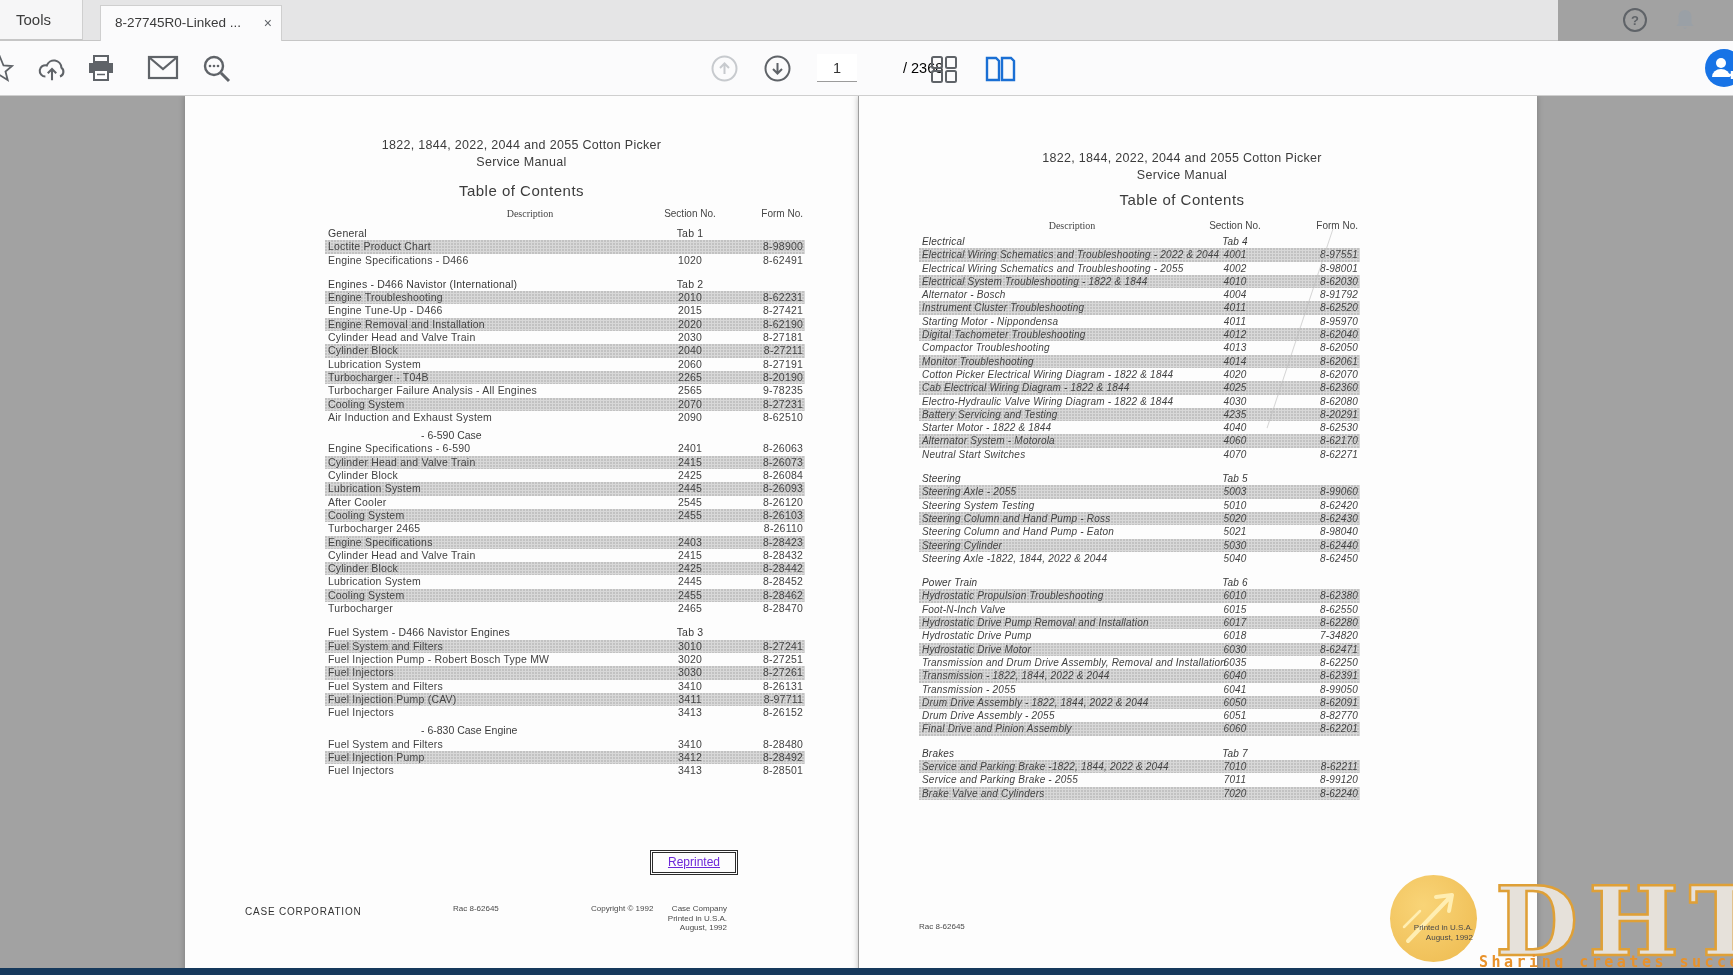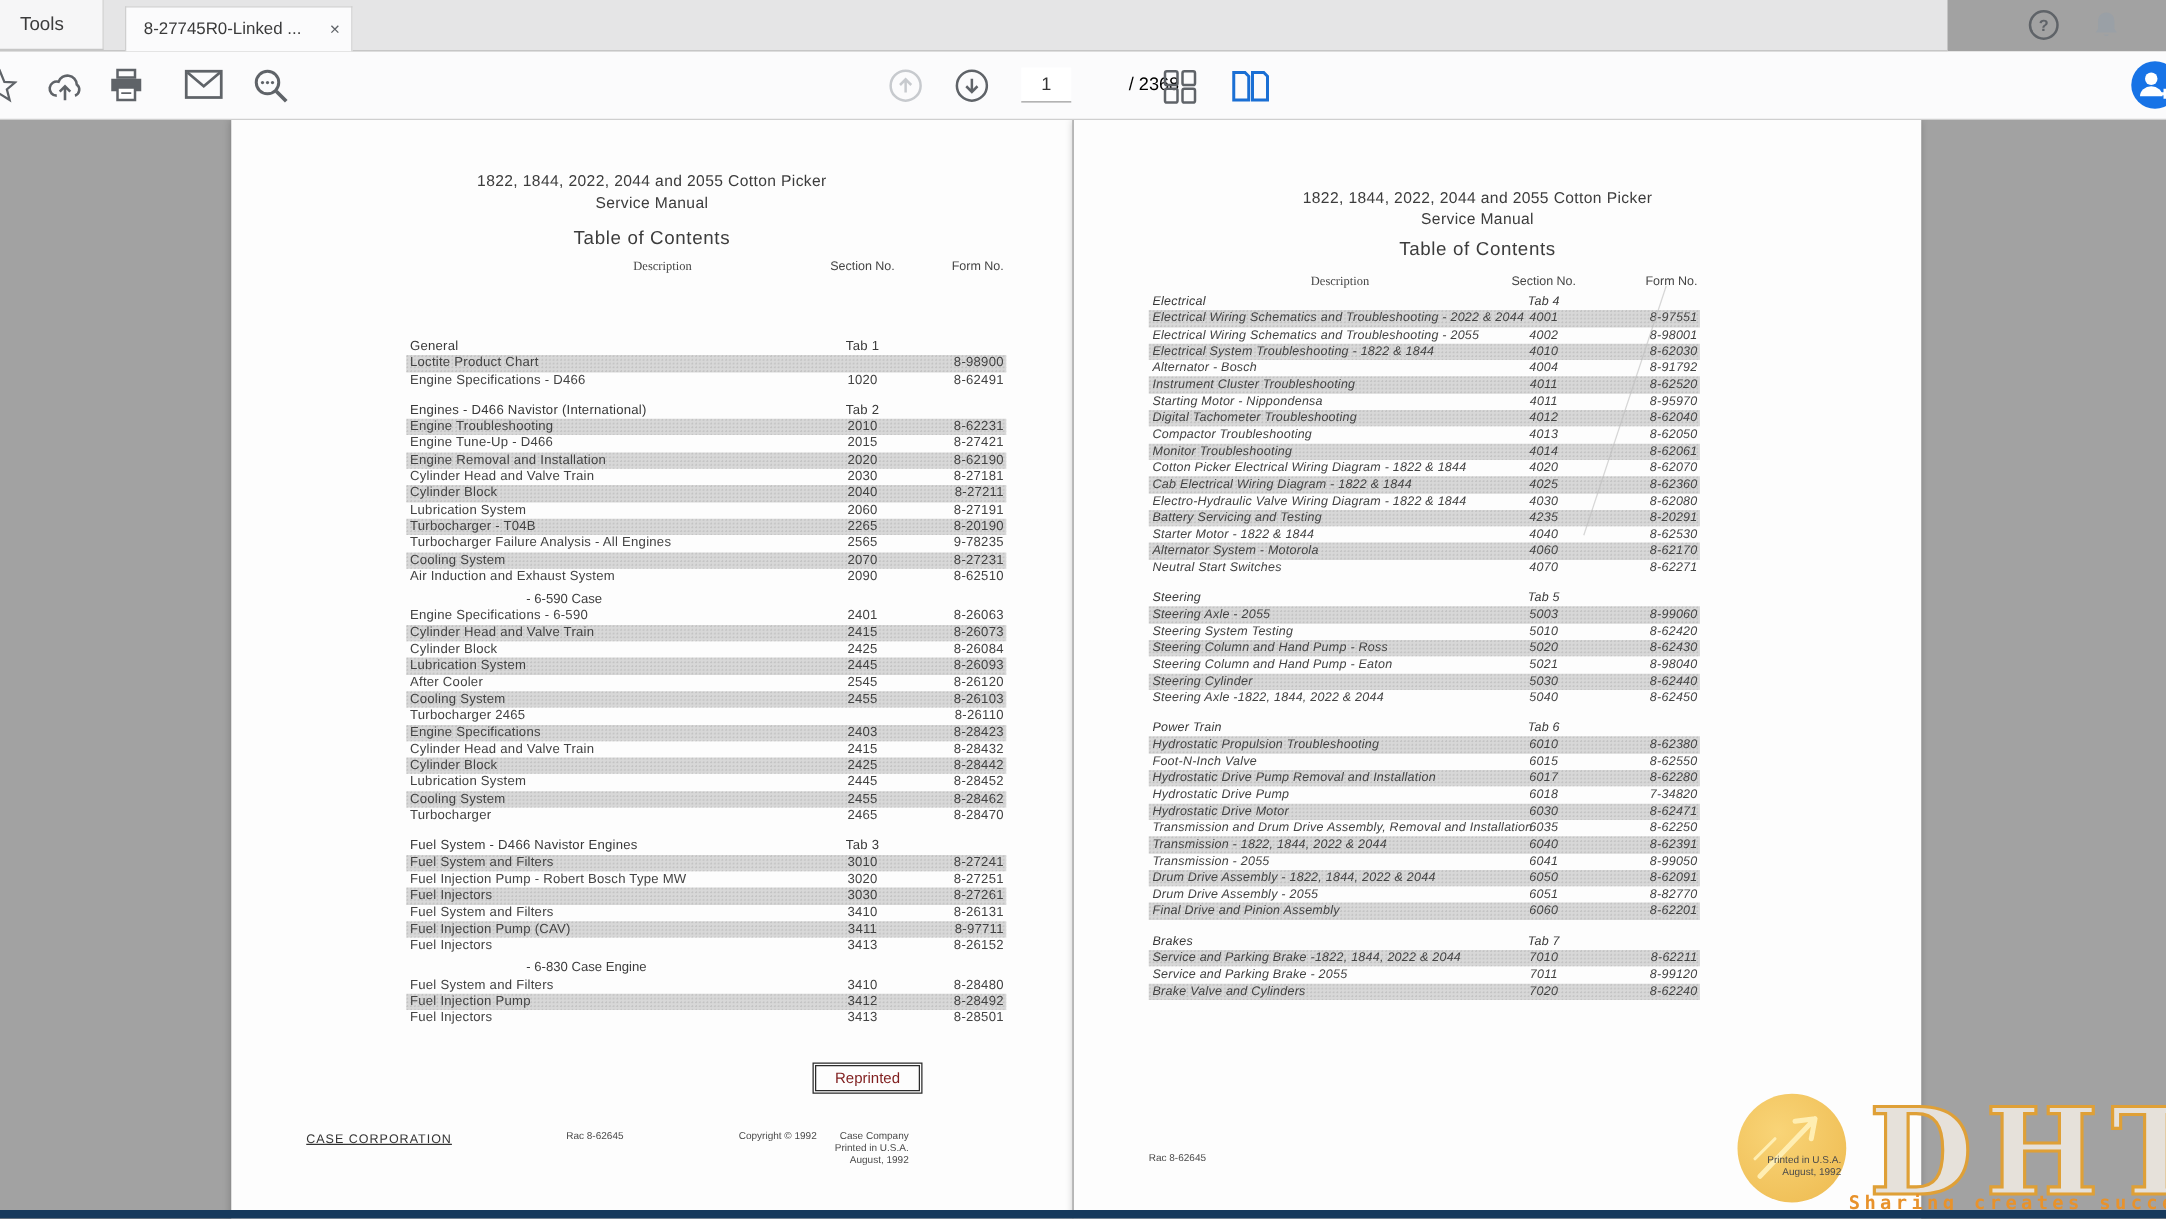--- a/index.html
+++ b/index.html
@@ -43,40 +43,40 @@
   .page-left  .t1{top:42px}  .page-left .t2{top:59px}  .page-left .toct{top:86px}
   .page-right .t1{top:55px}  .page-right .t2{top:72px} .page-right .toct{top:95px}
   .page-right .ph{ padding-right:32px; }
   .toc-head { position:absolute; left:var(--ml); right:var(--mr); display:grid;
     grid-template-columns:1fr var(--secw) var(--formw); font-size:10px; color:#454545; }
   .page-left  .toc-head{ top:112px; } .page-right .toc-head{ top:124px; }
   .toc-head .hd { text-align:center; padding-left:var(--dhpad);font-family:Liberation Serif, serif; }
   .toc-head .hs { text-align:center; }
   .toc-head .hf { text-align:right; padding-right:2px; }
   .toc { position:absolute; left:0; right:0; }
-  .page-left .toc{ top:131px;margin-top:44px; } .page-right .toc{ top:139px;font-style:italic; }
+  .page-left .toc{ top:131px; } .page-right .toc{ top:139px;font-style:italic; }
   .r { display:grid; grid-template-columns:1fr var(--secw) var(--formw);
     height:13.3px; line-height:13.4px; margin:0 var(--mr) 0 var(--ml);
     font-size:10.5px; color:#424242; letter-spacing:.2px; white-space:nowrap; }
   .page-right .r { font-size:10px; }
   .r-sec { margin-top:11px; color:#383838; }
   .toc > :first-child { margin-top:0; }
   .hl { background-color:#d8d8d8;
     background-image:radial-gradient(circle at 1px 1px, #c2c2c2 .8px, transparent .9px);
     background-size:3px 3px; }
   .r-sub { margin-top:5px; height:13.3px; line-height:13.4px; font-size:10.5px; color:#3c3c3c;
     padding-left:calc(var(--ml) + 96px); white-space:nowrap; }
   .c-d { padding-left:3px; min-width:0; }
   .c-s { text-align:center; }
   .c-f { text-align:right; padding-right:2px; }
   
   .fnote { position:absolute; font-size:8px; color:#4a4a4a; }
   .reprinted { position:absolute; left:465px; top:754px; width:88px; height:25px;
-    border:3px double #2a2a2a; text-align:center; line-height:19px; font-size:12px; color:#7f1d1d; }
-  .case-corp { position:absolute; left:60px; top:810px; font-size:10px; letter-spacing:.8px; color:#333;text-decoration:underline; }
+    border:3px double #2a2a2a; text-align:center; line-height:19px; font-size:12px; color:#6d28d9;text-decoration:underline; }
+  .case-corp { position:absolute; left:60px; top:810px; font-size:10px; letter-spacing:.8px; color:#333; }
   .imprint { line-height:9.5px; text-align:right; }
   
   .scan-diagonal { position:absolute; left:1195px; top:232px; width:210px; height:1px;
     background:#bdbdbd; opacity:.6; transform:rotate(-71.7deg); z-index:2; }
   
   .wm-circle { position:absolute; left:1390px; top:779px; width:87px; height:87px; border-radius:50%;
     background:radial-gradient(circle at 38% 35%, rgba(248,205,96,.85), rgba(234,171,40,.82));
     z-index:2; }
   .page-right .imprint { z-index:3; }
   .wm-brand { position:absolute; left:1495px; top:769px; z-index:3;

